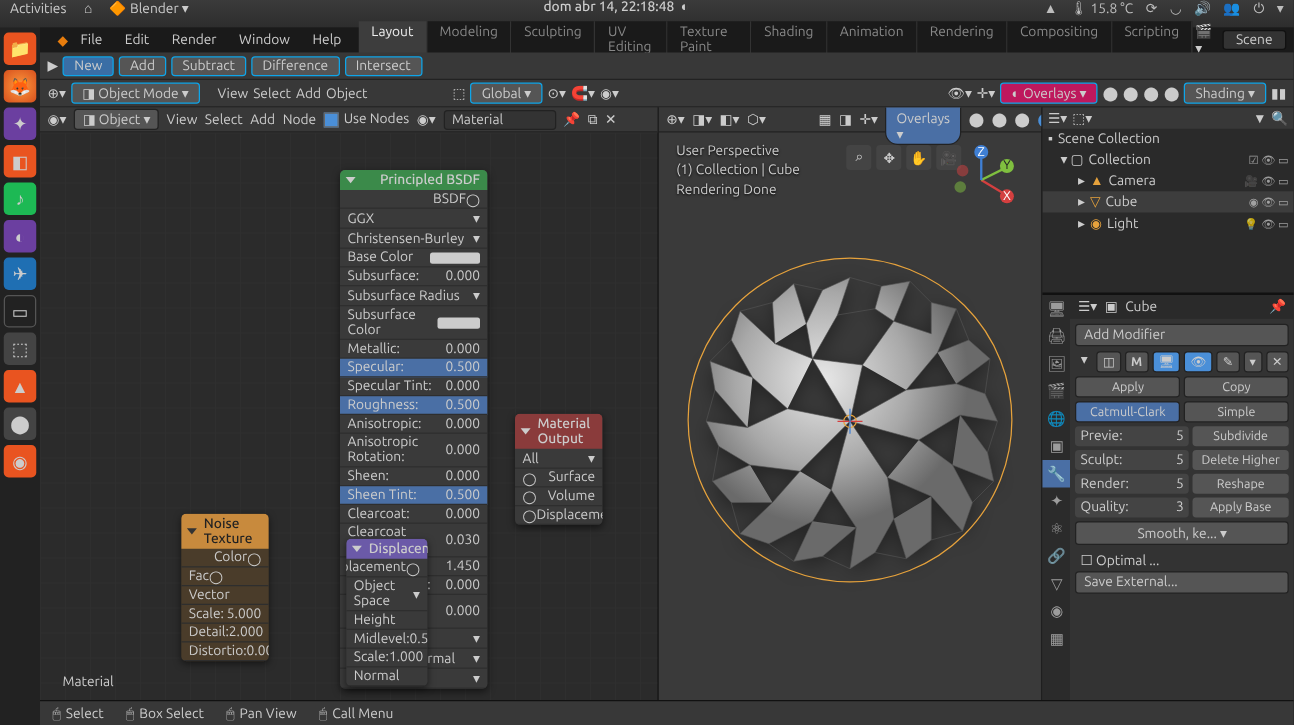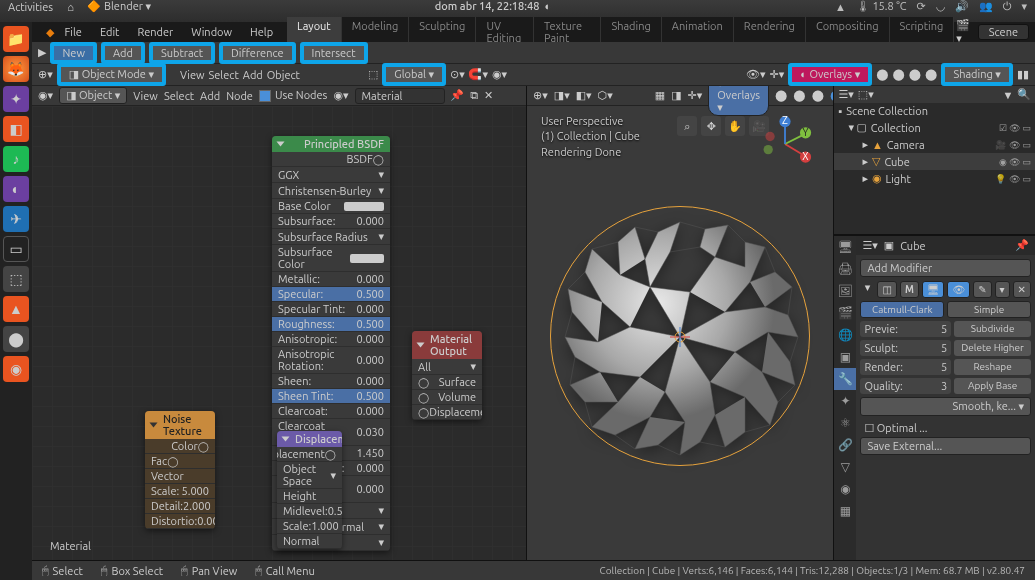--- a/index.html
+++ b/index.html
@@ -24,21 +24,21 @@
 .bl-menu { height: 20px; background: #1a1a1a; display: flex; align-items: center; gap: 2px; padding-left: 14px; }
 .bl-menu .m { padding: 2px 8px; cursor: pointer; }
 .bl-tabs { display:flex; margin-left:4px; gap:0;}
 .bl-tabs .tab { padding:3px 10px; background:#1a1a1a; border-right:1px solid #333; cursor:pointer; color:#888; }
 .bl-tabs .tab.active { background:#3d3d3d; color:#eee; }
 .scene-bar { margin-left:auto; display:flex; gap:6px; padding-right:6px; align-items:center;}
 .scene-pill { background:#333; border:1px solid #111; border-radius:3px; padding:1px 10px; display:flex; align-items:center; gap:6px; }
 
 
 .tool-row { height: 22px; background: #383838; display:flex; align-items:center; gap:4px; padding:0 6px; border-bottom:1px solid #222;}
-.tool-row .btn { background:#555; border:4px solid #0ea5e9; border-radius:3px; padding:1px 8px; cursor:pointer; }
+.tool-row .btn { background:#555; border:1px solid #0ea5e9; border-radius:3px; padding:1px 8px; cursor:pointer; }
 .tool-row .btn.primary { background:#3a6ea5;}
 .tool-row .sep { width:6px; }
 
 
 .workspace { flex:1; display:flex; min-height:0; }
 .node-area { flex:0 0 495px; background:#2b2b2b; position:relative; border-right:1px solid #111;}
 .node-area .grid { position:absolute; inset:0; background-image:
   linear-gradient(#333 1px,transparent 1px),
   linear-gradient(90deg,#333 1px,transparent 1px);
   background-size:20px 20px; opacity:.5;}
@@ -512,20 +512,24 @@
           <button class="wide">Add Modifier</button>
           <div class="btn-row">
             <span style="flex:0 0 14px;text-align:center">▾</span>
             <span class="b">◫</span>
             <span class="b" style="flex:0 0 18px;font-weight:bold">M</span>
             <span class="b" style="background:#4a8fd8;flex:0 0 18px">🖥</span>
             <span class="b" style="background:#4a8fd8;flex:0 0 18px">👁</span>
             <span class="b" style="flex:0 0 18px">✎</span>
             <span class="b" style="flex:0 0 14px">▾</span>
             <span class="b" style="flex:0 0 14px">✕</span>
+          </div>
+          <div class="btn-row">
+            <span class="b">Apply</span>
+            <span class="b">Copy</span>
           </div>
           <div class="btn-row">
             <span class="b sel">Catmull-Clark</span>
             <span class="b">Simple</span>
           </div>
           <div id="propsrows">
               <div class="val-row">
                 <span class="l">
                   <span>Previe:</span>
                   <span>5</span>
@@ -547,21 +551,21 @@
                 <span class="r">Reshape</span>
               </div>
               <div class="val-row">
                 <span class="l">
                   <span>Quality:</span>
                   <span>3</span>
                 </span>
                 <span class="r">Apply Base</span>
               </div>
             </div>
-          <div class="wide" style="text-align:right"><span>Smooth, ke...</span> ▾</div>
+          <div class="wide" style="text-align:center"><span>Smooth, ke...</span> ▾</div>
           <div style="padding:2px 4px"><span>☐</span> <span>Optimal ...</span></div>
           <button class="wide">Save External...</button>
         </div>
       </div>
     </div>
   </div>
 
   <div class="status-bar">
     <span class="grp">
         <span>🖱</span>
@@ -572,15 +576,14 @@
         <span>Box Select</span>
       </span>
     <span class="grp">
         <span>🖱</span>
         <span>Pan View</span>
       </span>
     <span class="grp">
         <span>🖱</span>
         <span>Call Menu</span>
       </span>
-    <span class="stats">Collection | Cube | Verts:6,146 | Faces:6,144 | Tris:12,288 | Objects:1/3 | Mem: 68.7 MB | v2.80.47</span>
   </div>
 </div>
 
 </body></html>

